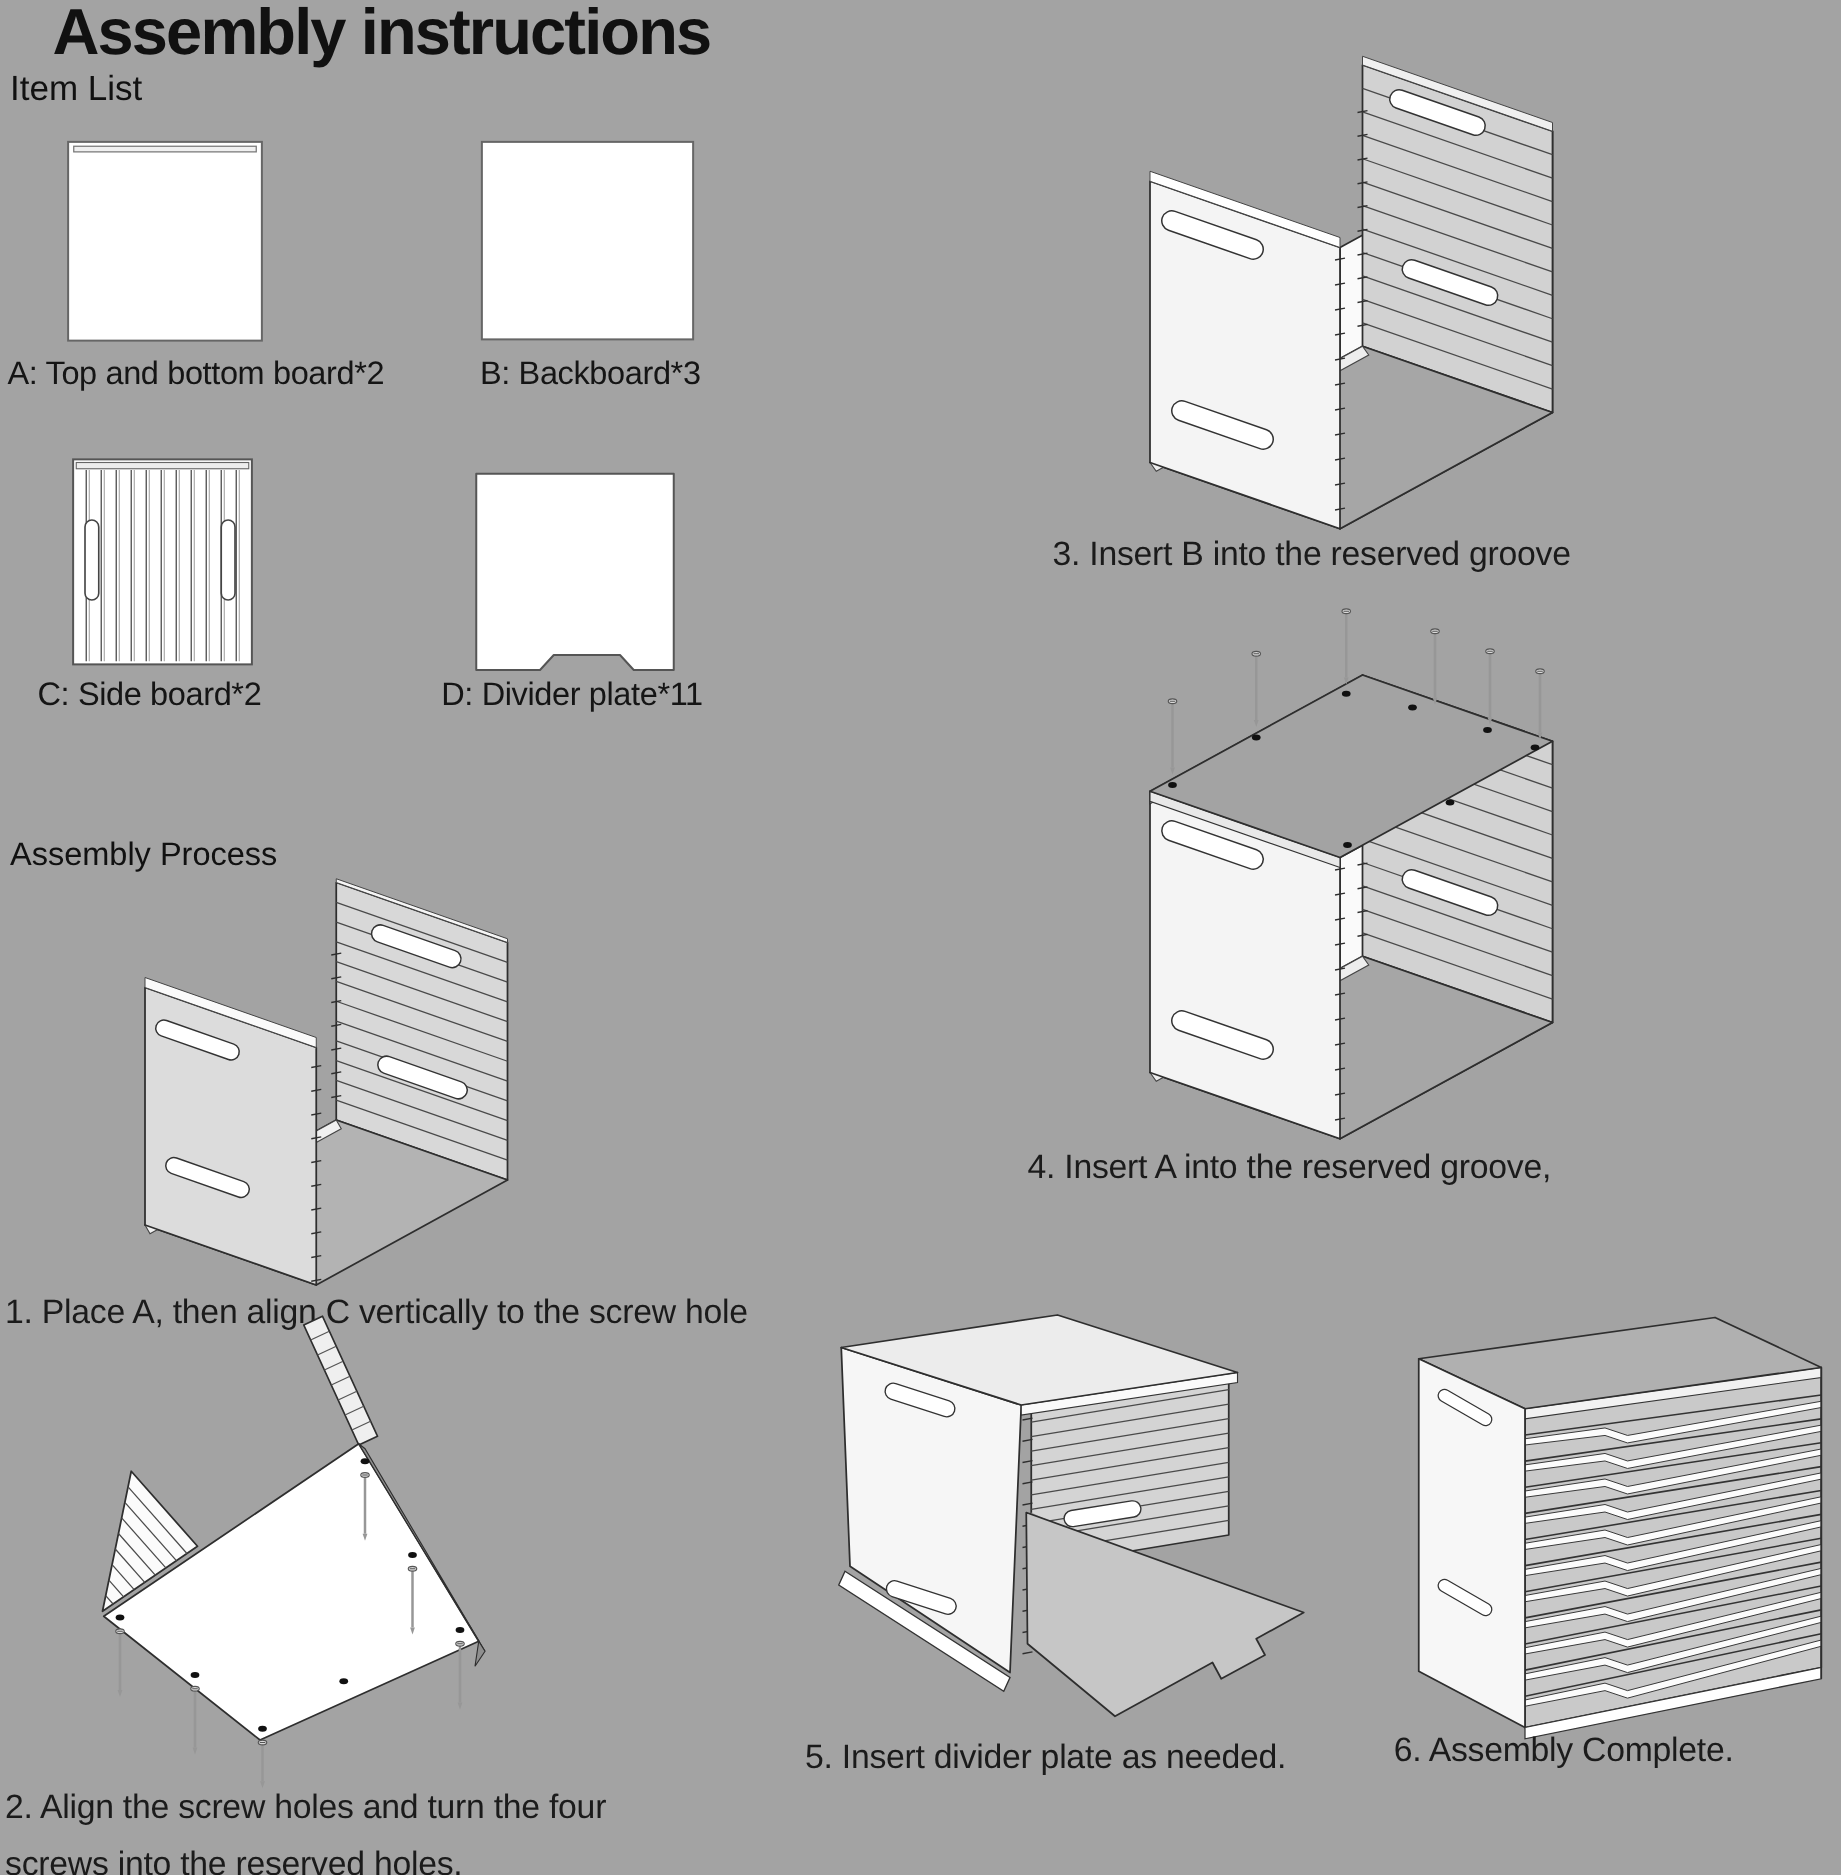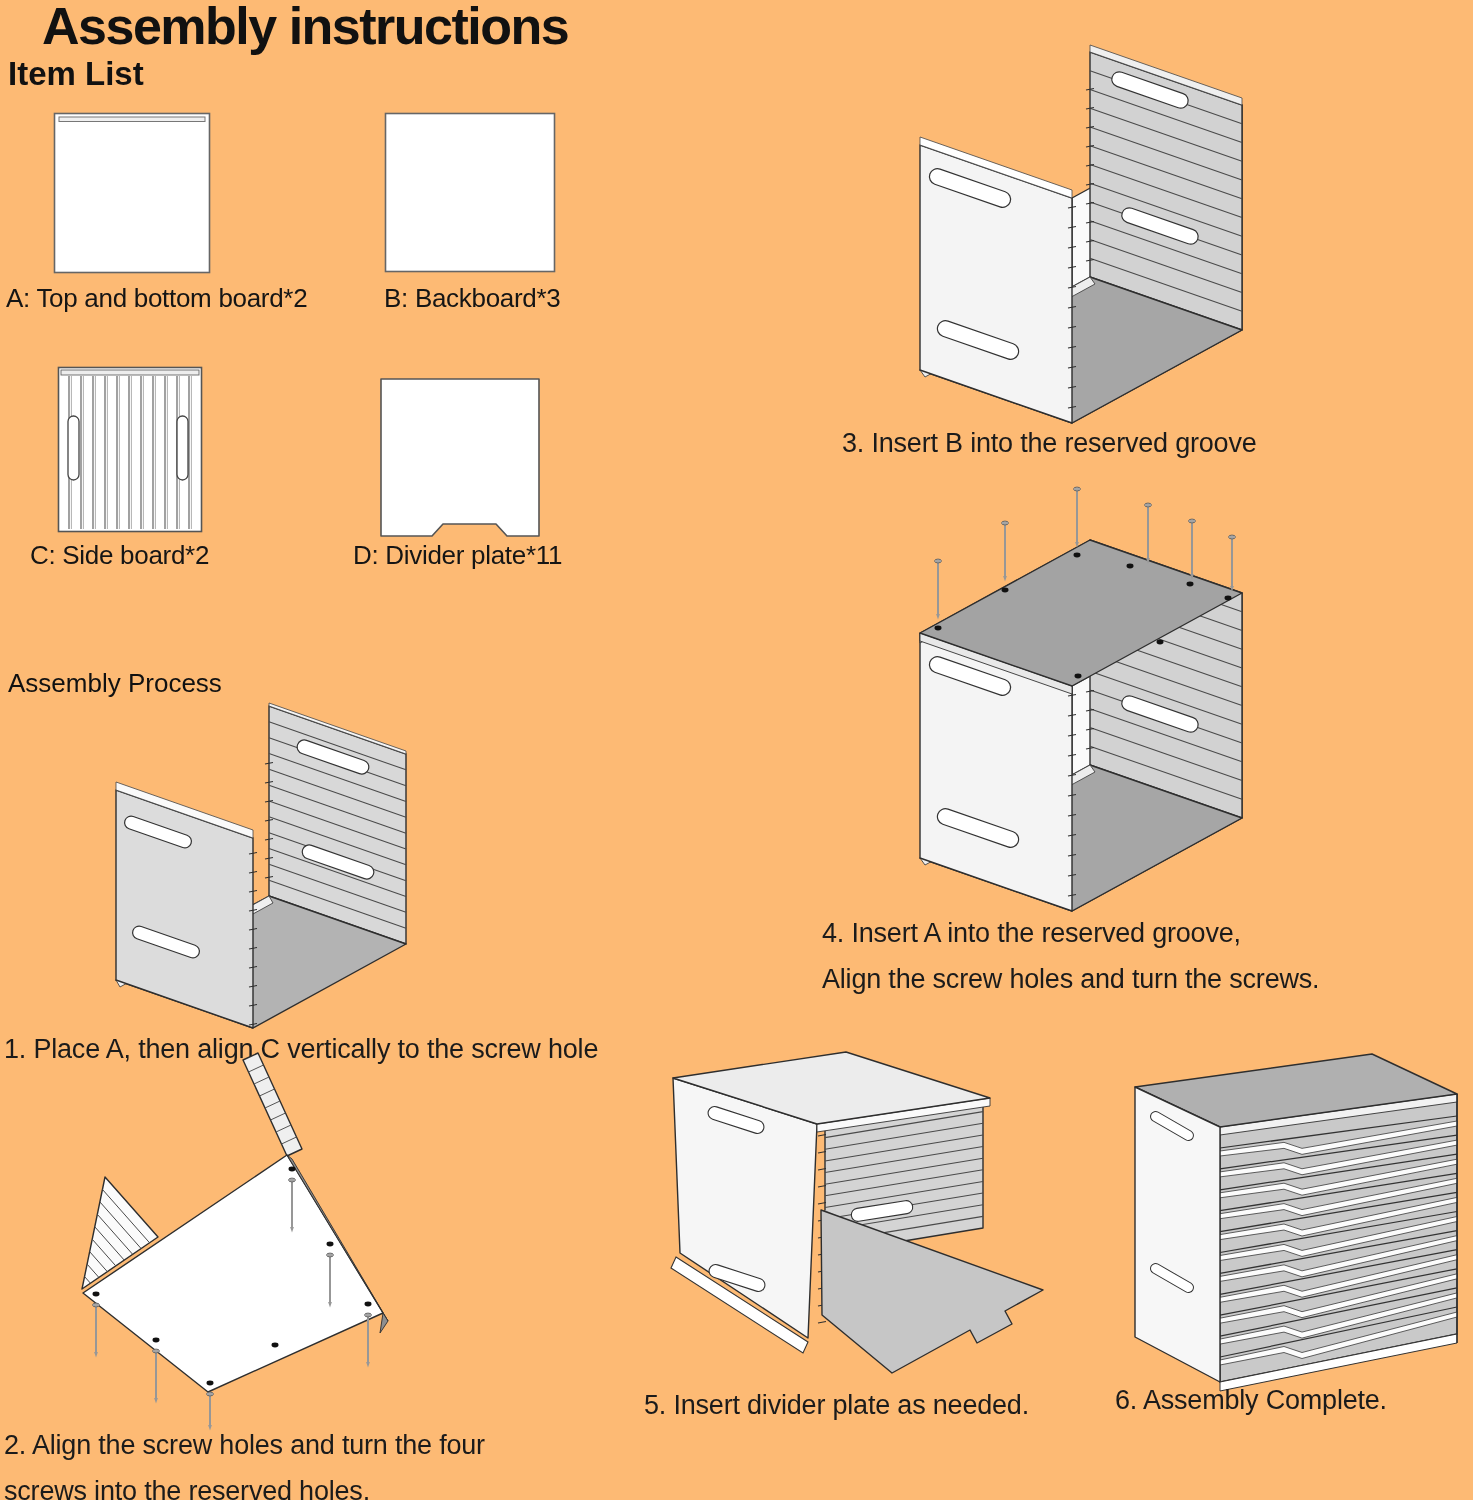--- a/index.html
+++ b/index.html
@@ -1,20 +1,20 @@
 <!DOCTYPE html>
 <html><head>
 <meta charset="utf-8">
 <style>
   html,body{margin:0;padding:0;background:#fff;}
-  #canvas{position:relative;width:1473px;height:1500px;background:#fdba74;overflow:hidden;
+  #canvas{position:relative;width:1473px;height:1500px;background:#a3a3a3;overflow:hidden;
           font-family:"Liberation Sans", sans-serif;color:#1b1b1b;}
   .abs{position:absolute;}
   .title{font-size:52px;font-weight:700;letter-spacing:-1.5px;color:#111;}
-  .h2{font-size:33px;font-weight:700;color:#111;}
+  .h2{font-size:28px;font-weight:400;color:#111;}
   .h2b{font-size:26px;font-weight:400;color:#111;}
   .itemlabel{font-size:26px;color:#151515;letter-spacing:-0.3px;white-space:nowrap;}
   .caption{font-size:27px;color:#1b1b1b;letter-spacing:-0.2px;white-space:nowrap;}
   .note{font-size:22px;font-style:italic;color:#4c4c4c;letter-spacing:0;white-space:nowrap;}
   svg{display:block;overflow:visible;}
   .ol{stroke:#2e2e2e;stroke-width:1.4;stroke-linejoin:round;}
 </style>
 </head>
 <body>
 
@@ -343,21 +343,20 @@
         <polygon points="360.1,112 363.9,112 362,117.5" fill="#979797" stroke="none" stroke-width="0.8" stroke-linejoin="round"></polygon>
         <ellipse cx="362" cy="59" rx="3.4" ry="1.9" fill="#d9d9d9" stroke="#555" stroke-width="0.9"></ellipse>
         <line x1="359.8" y1="59" x2="364.2" y2="59" stroke="#555" stroke-width="0.8"></line>
         <line x1="402" y1="76" x2="402" y2="124" stroke="#979797" stroke-width="2"></line>
         <polygon points="400.1,124 403.9,124 402,129.5" fill="#979797" stroke="none" stroke-width="0.8" stroke-linejoin="round"></polygon>
         <ellipse cx="402" cy="75" rx="3.4" ry="1.9" fill="#d9d9d9" stroke="#555" stroke-width="0.9"></ellipse>
         <line x1="399.8" y1="75" x2="404.2" y2="75" stroke="#555" stroke-width="0.8"></line>
       </g>
   </svg>
   <div class="abs caption" style="left:822px;top:918px;">4. Insert A into the reserved groove,</div>
-  <div class="abs caption" style="left:822px;top:964px;">Align the screw holes and turn the screws.</div>
 
   <svg class="abs" style="left:652px;top:1048px;" width="455" height="340">
     <g>
       <polygon class="ol" points="173,78 331,52 331,180 173,206" fill="#d4d4d4"></polygon>
       <g id="f5-slats">
           <line x1="173" y1="89.63636363636364" x2="331" y2="63.63636363636364" stroke="#4a4a4a" stroke-width="1.05"></line>
           <line x1="173" y1="101.27272727272728" x2="331" y2="75.27272727272728" stroke="#4a4a4a" stroke-width="1.05"></line>
           <line x1="173" y1="112.9090909090909" x2="331" y2="86.9090909090909" stroke="#4a4a4a" stroke-width="1.05"></line>
           <line x1="173" y1="124.54545454545455" x2="331" y2="98.54545454545455" stroke="#4a4a4a" stroke-width="1.05"></line>
           <line x1="173" y1="136.1818181818182" x2="331" y2="110.18181818181819" stroke="#4a4a4a" stroke-width="1.05"></line>

